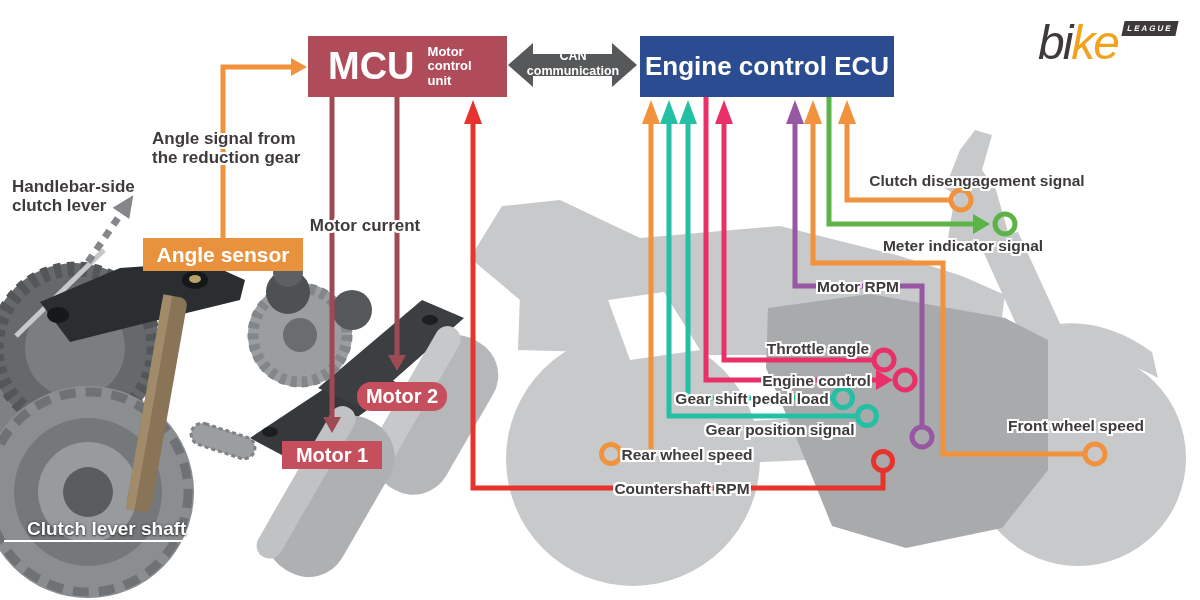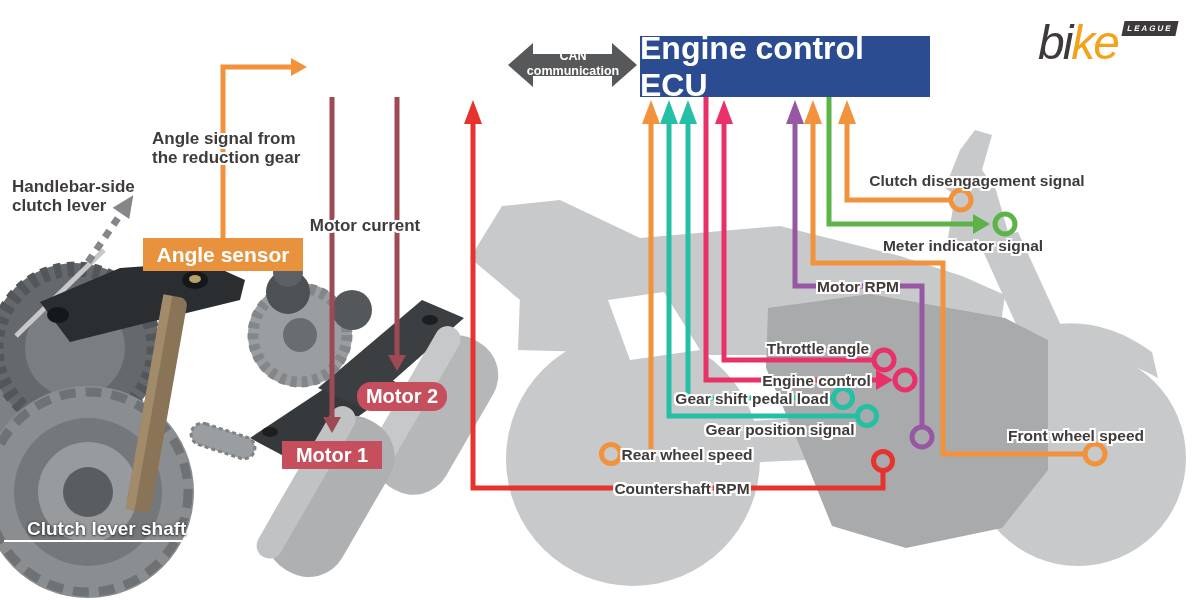--- a/index.html
+++ b/index.html
@@ -37,21 +37,21 @@
     color:#fff;font-size:19px;
     text-shadow:0 0 3px rgba(0,0,0,.55),0 1px 2px rgba(0,0,0,.5);
   }
 
   
   .box{position:absolute;display:flex;align-items:center;justify-content:center;
        color:#fff;font-weight:bold;z-index:4;box-sizing:border-box;}
   .mcu{left:308px;top:36px;width:199px;height:61px;background:var(--c-mcu);justify-content:flex-start;}
   .mcu .t1{font-size:38px;margin-left:20px;letter-spacing:0;}
   .mcu .t2{font-size:13px;line-height:1.08;margin-left:13px;width:62px;white-space:normal;}
-  .ecu{left:640px;top:36px;width:290px;height:61px;background:var(--c-ecu);font-size:32px;}
+  .ecu{left:640px;top:36px;width:254px;height:61px;background:var(--c-ecu);font-size:26px;}
   .can-label{position:absolute;left:517px;top:49px;width:112px;text-align:center;color:#fff;
              font-weight:bold;font-size:12.5px;line-height:1.2;z-index:4;white-space:normal;}
   .sensor{left:143px;top:238px;width:160px;height:33px;background:var(--c-sensor);font-size:21px;}
   .motor{background:var(--c-motor);font-size:20px;}
   .motor1{left:282px;top:441px;width:100px;height:28px;}
   .motor2{left:357px;top:382px;width:90px;height:29px;border-radius:14px;}
 
   
   .logo{position:absolute;left:1038px;top:14px;width:150px;height:58px;z-index:6;}
   .logo .word{font-style:italic;font-weight:normal;font-size:48px;letter-spacing:-2px;line-height:58px;}
@@ -203,40 +203,44 @@
         <path class="ln orange" d="M223,238 V67 H293"></path>
         <polygon class="ah orange" points="307,67 291,58 291,76"></polygon>
       </g>
     </g>
 
     <polygon fill="var(--c-can)" points="508,65 533,43 533,54 612,54 612,43 637,65 612,87 612,76 533,76 533,87"></polygon>
 
     <polyline points="4,541 186,541 208,517" fill="none" stroke="#ffffff" stroke-width="2"></polyline>
   </svg>
 
+  <div class="box mcu">
+    <span class="t1">MCU</span>
+    <span class="t2">Motor control unit</span>
+  </div>
   <div class="can-label">CAN communication</div>
   <div class="box ecu">Engine control ECU</div>
   <div class="box sensor">Angle sensor</div>
   <div class="box motor motor1">Motor 1</div>
   <div class="box motor motor2">Motor 2</div>
 
   <div class="lbl big" style="left:12px;top:177px;width:155px;">Handlebar-side clutch lever</div>
   <div class="lbl big" style="left:152px;top:129px;width:170px;">Angle signal from the reduction gear</div>
   <div class="lbl big center" style="left:365px;top:216px;text-align:right;">Motor current</div>
   <div class="lbl white" style="left:27px;top:518px;">Clutch lever shaft</div>
 
   <div class="lbl center" style="left:977px;top:172px;">Clutch disengagement signal</div>
   <div class="lbl center" style="left:963px;top:237px;">Meter indicator signal</div>
   <div class="lbl center" style="left:858px;top:278px;">Motor RPM</div>
   <div class="lbl center" style="left:818px;top:340px;">Throttle angle</div>
   <div class="lbl center" style="left:801px;top:372px;padding-left:31px;">Engine control</div>
   <div class="lbl center" style="left:752px;top:390px;">Gear shift pedal load</div>
   <div class="lbl center" style="left:780px;top:421px;">Gear position signal</div>
   <div class="lbl center" style="left:687px;top:446px;">Rear wheel speed</div>
-  <div class="lbl center" style="left:1076px;top:427px;">Front wheel speed</div>
+  <div class="lbl center" style="left:1076px;top:417px;">Front wheel speed</div>
   <div class="lbl center" style="left:682px;top:480px;">Countershaft RPM</div>
 
   <div class="logo">
     <span class="word"><span class="d">bi</span><span class="a">ke</span></span>
     <div class="badge">
       <span>LEAGUE</span>
     </div>
   </div>
 
 </div>

